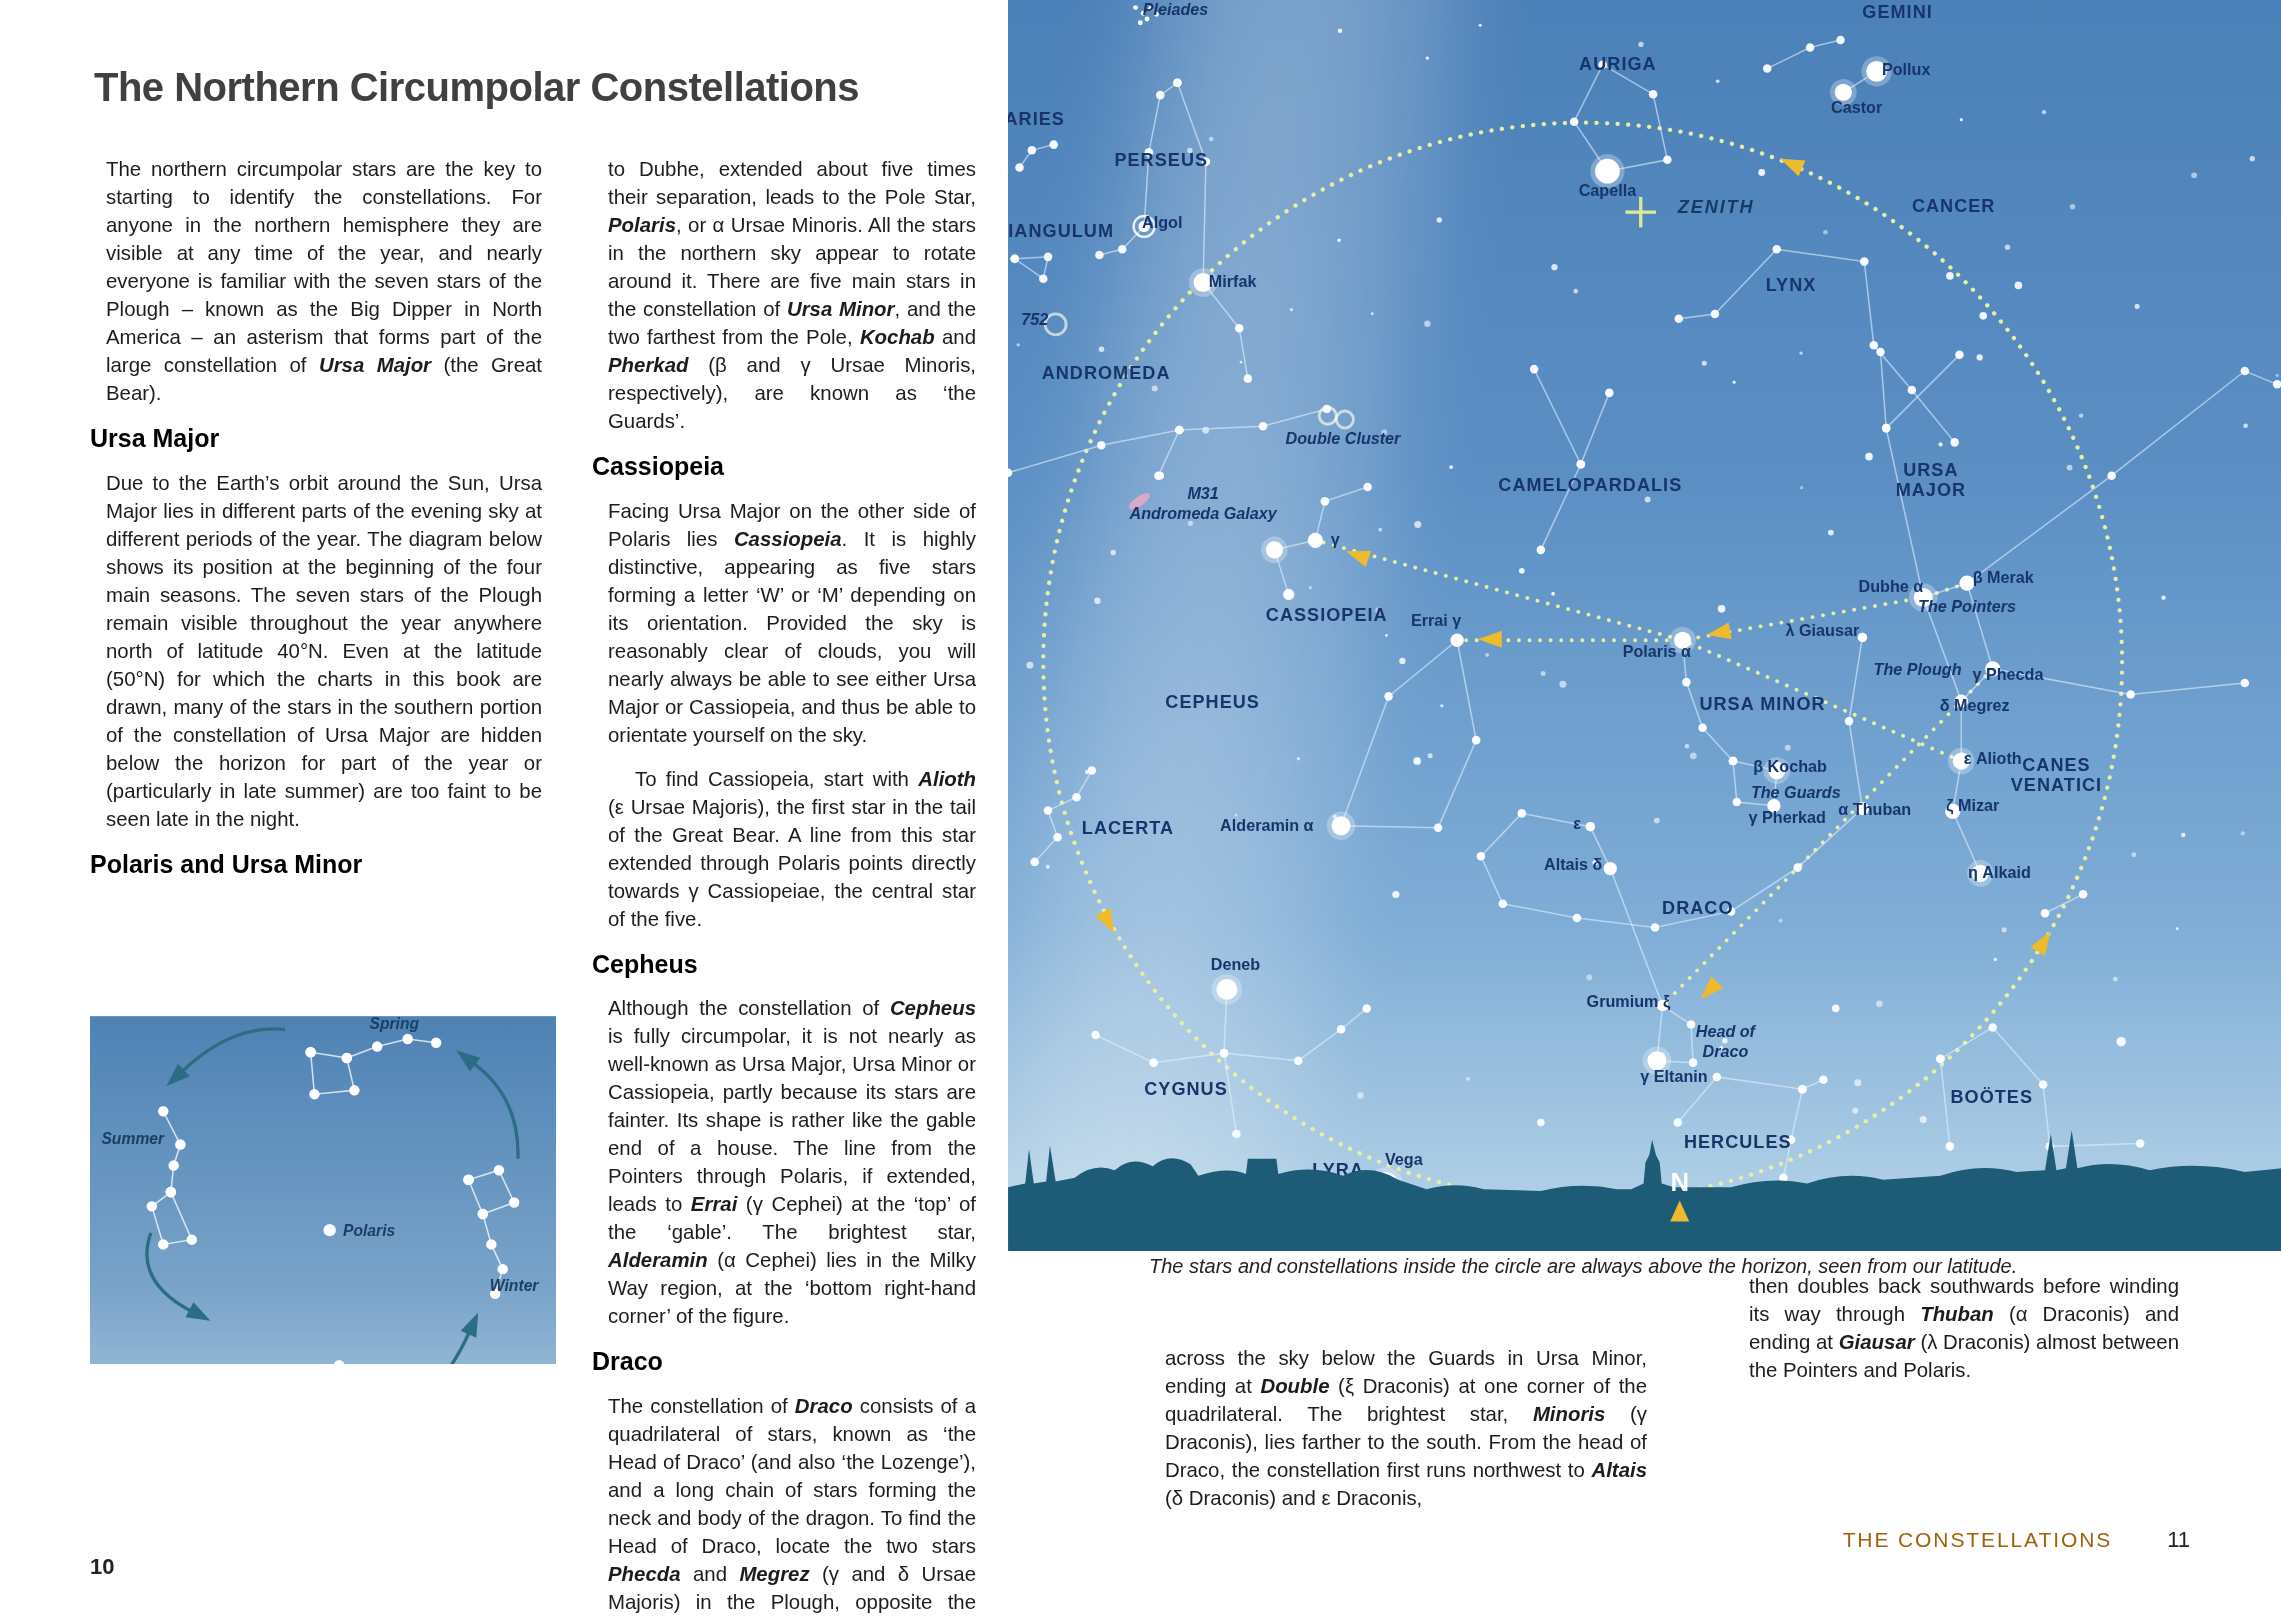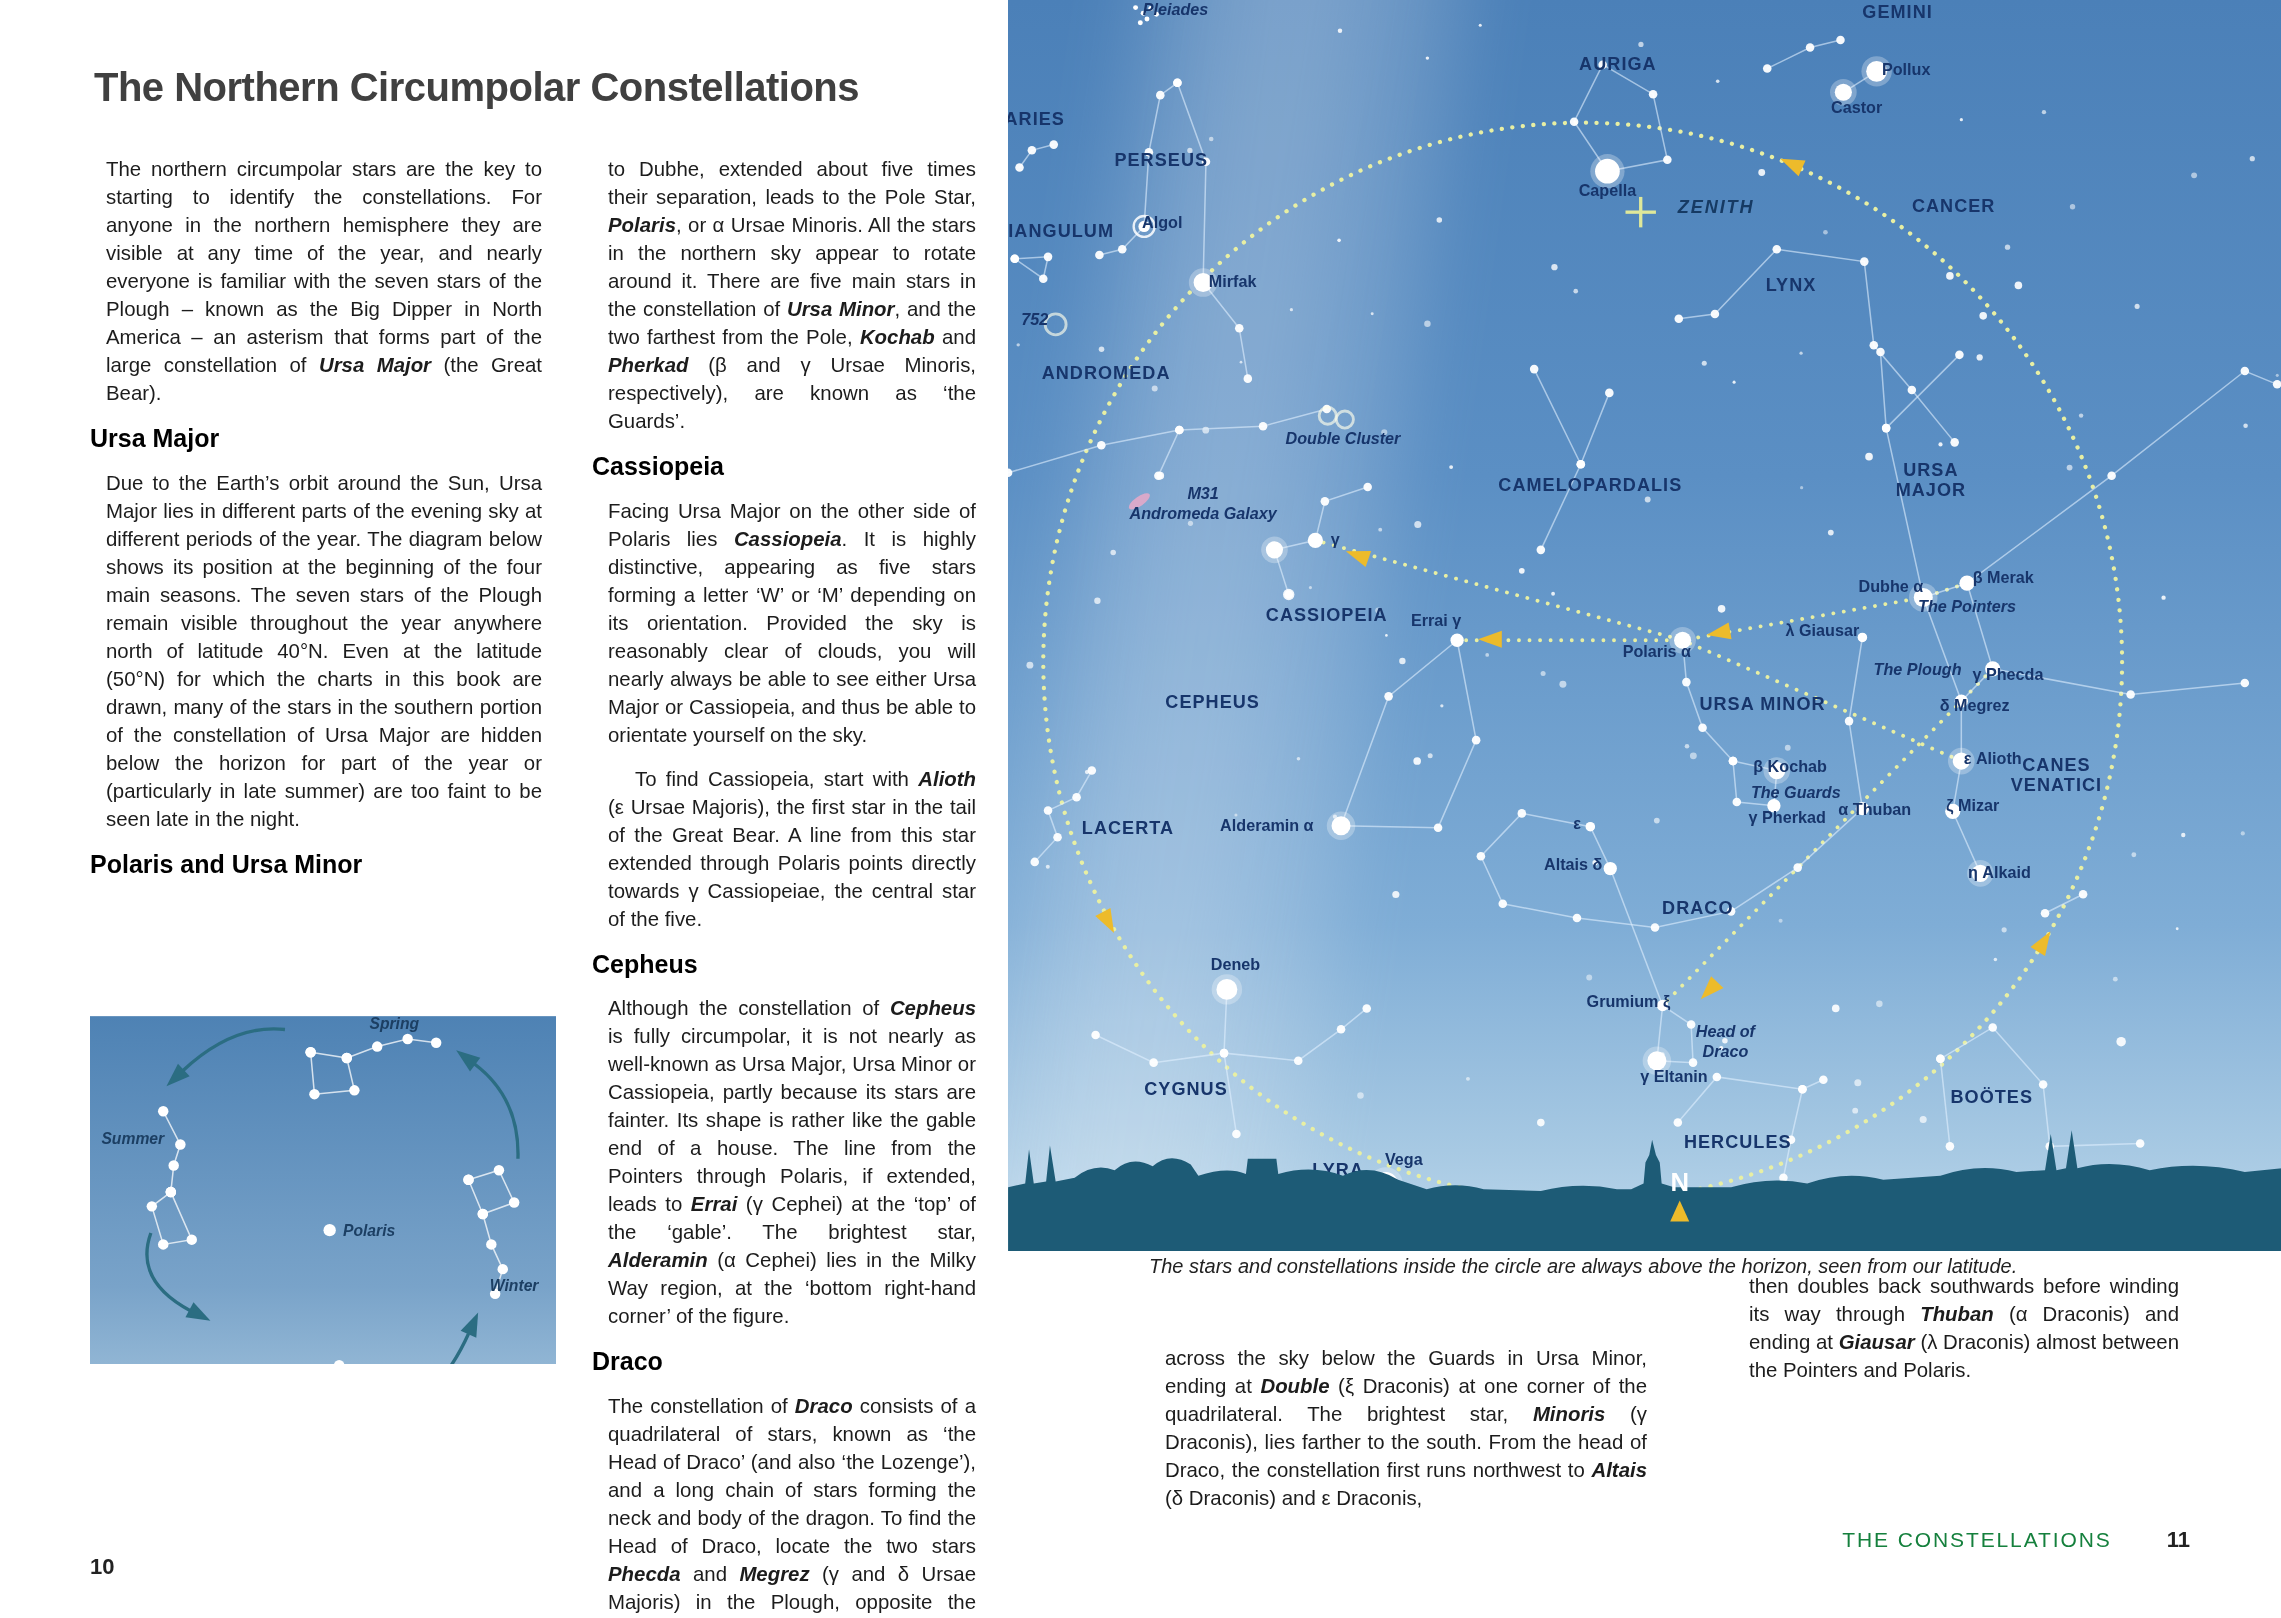--- a/index.html
+++ b/index.html
@@ -16,22 +16,22 @@
   #col2{left:592px;top:139px;width:400px;}
   #colA{left:1149px;top:1328px;width:514px;}
   #colB{left:1733px;top:1256px;width:462px;}
   #chart{left:1008px;top:0;width:1274px;height:1251px;overflow:hidden;
          background:linear-gradient(to bottom,#4b80b8 0%,#5b8fc4 38%,#7fadd6 74%,#a7c9e3 92%,#bdd8ec 100%);}
   #chart svg,#seasons svg{position:absolute;left:0;top:0;}
   #seasons{left:90px;top:1016px;width:466px;height:348px;overflow:hidden;}
   #chart-caption{left:1149px;top:1255px;width:1046px;font-size:20px;font-style:italic;color:#222;}
   #footer-left{left:90px;top:1554px;font-size:22px;font-weight:bold;color:#222;}
   #footer-right{left:1522px;top:1527px;width:668px;text-align:right;}
-  #footer-right .ft{font-size:21px;letter-spacing:1.9px;color:#15803d;}
-  #footer-right .pn{font-size:22px;font-weight:bold;margin-left:55px;color:#222;}
+  #footer-right .ft{font-size:21px;letter-spacing:1.9px;color:#a16207;}
+  #footer-right .pn{font-size:22px;font-weight:normal;margin-left:55px;color:#222;}
 </style>
 </head>
 <body>
 
 <h1 class="abs" id="page-title">The Northern Circumpolar Constellations</h1>
 
 <div class="abs txtcol" id="col1">
     <p>The northern circumpolar stars are the key to starting to identify the constellations. For anyone in the northern hemisphere they are visible at any time of the year, and nearly everyone is familiar with the seven stars of the Plough – known as the Big Dipper in North America – an asterism that forms part of the large constellation of <b class="sn">Ursa Major</b> (the Great Bear).</p>
     <h3>Ursa Major</h3>
     <p>Due to the Earth’s orbit around the Sun, Ursa Major lies in different parts of the evening sky at different periods of the year. The diagram below shows its position at the beginning of the four main seasons. The seven stars of the Plough remain visible throughout the year anywhere north of latitude 40°N. Even at the latitude (50°N) for which the charts in this book are drawn, many of the stars in the southern portion of the constellation of Ursa Major are hidden below the horizon for part of the year or (particularly in late summer) are too faint to be seen late in the night.</p>

